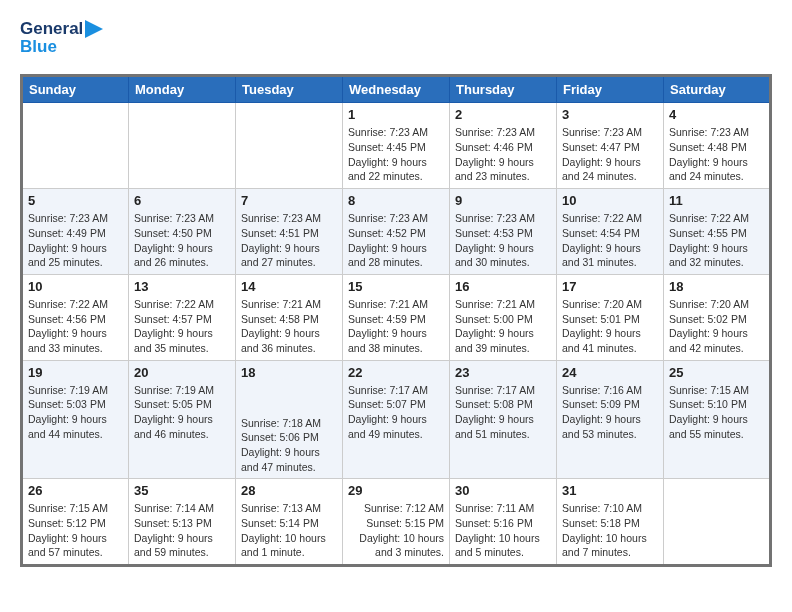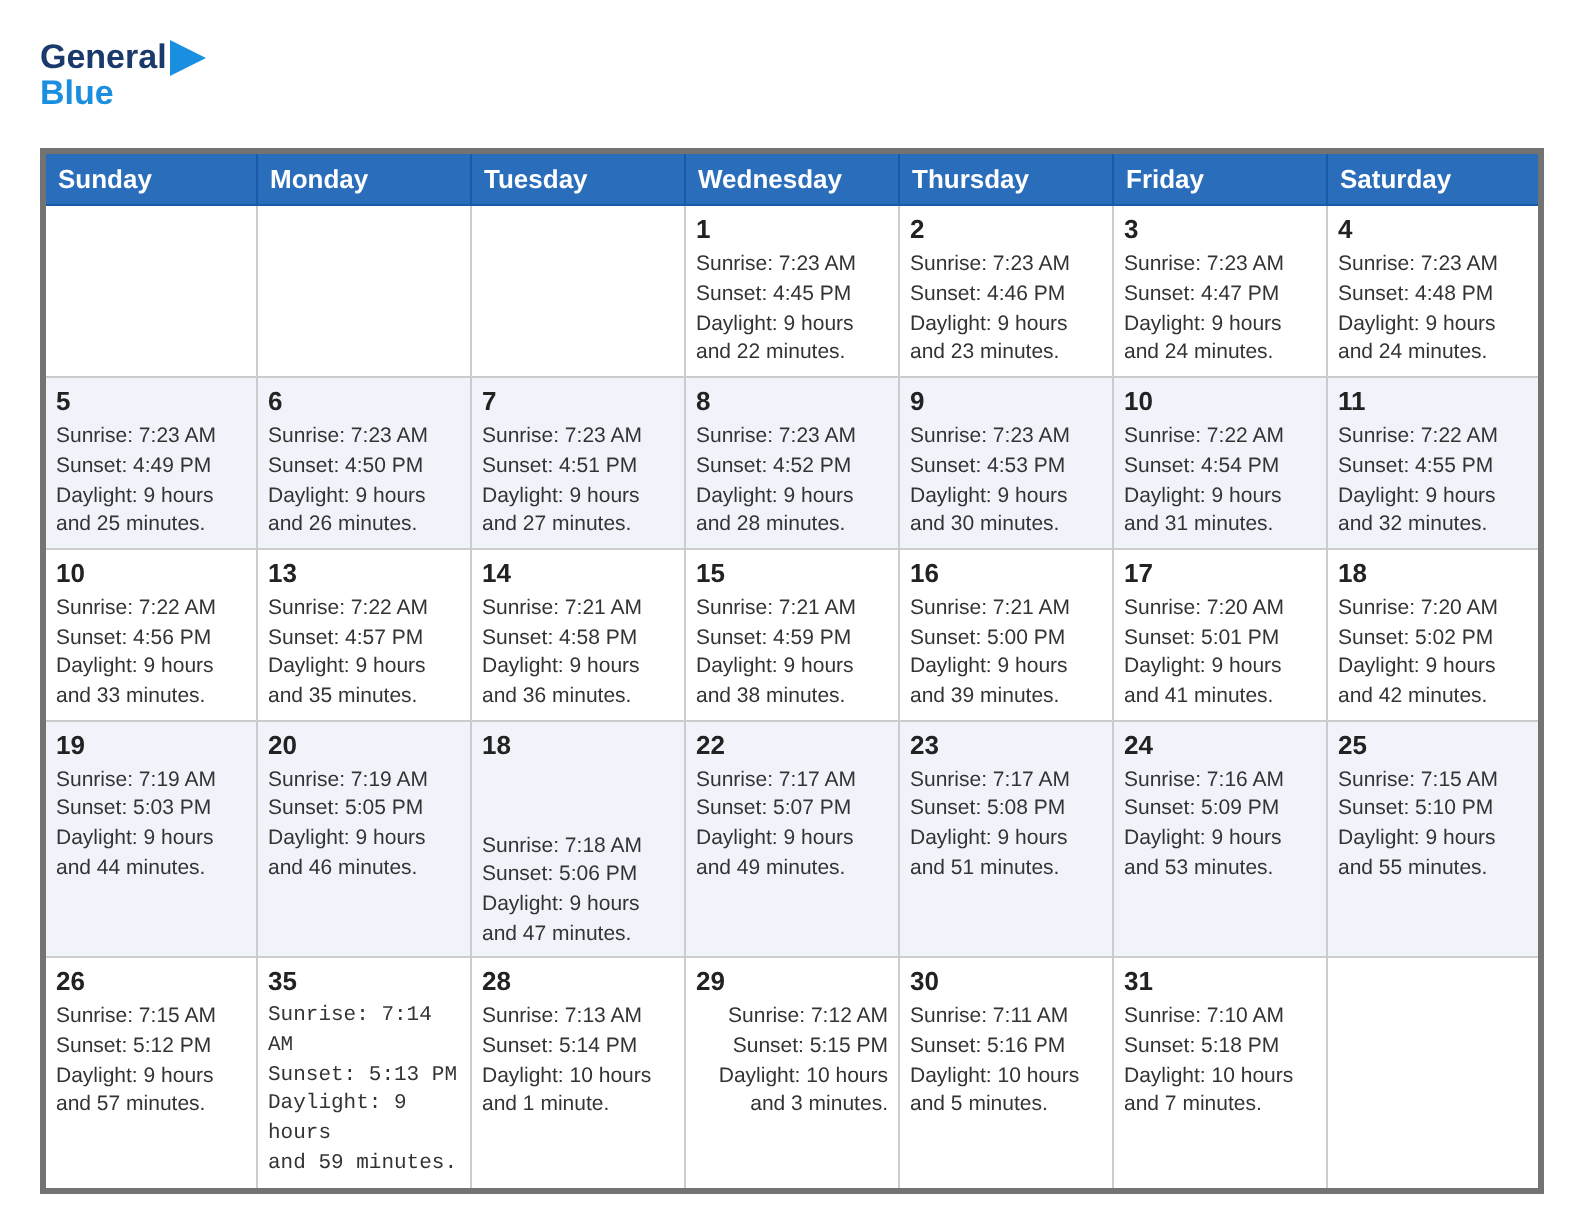--- a/index.html
+++ b/index.html
@@ -305,21 +305,21 @@
         <tr>
           <td>
             <div class="day-number">26</div>
             <div class="day-info" style="white-space: pre-line;">Sunrise: 7:15 AM
 Sunset: 5:12 PM
 Daylight: 9 hours
 and 57 minutes.</div>
           </td>
           <td>
             <div class="day-number">35</div>
-            <div class="day-info" style="white-space: pre-line; font-family: Liberation Mono, monospace;">Sunrise: 7:14 AM
+            <div class="day-info" style="white-space: pre-line;">Sunrise: 7:14 AM
 Sunset: 5:13 PM
 Daylight: 9 hours
 and 59 minutes.</div>
           </td>
           <td>
             <div class="day-number">28</div>
             <div class="day-info" style="white-space: pre-line;">Sunrise: 7:13 AM
 Sunset: 5:14 PM
 Daylight: 10 hours
 and 1 minute.</div>

